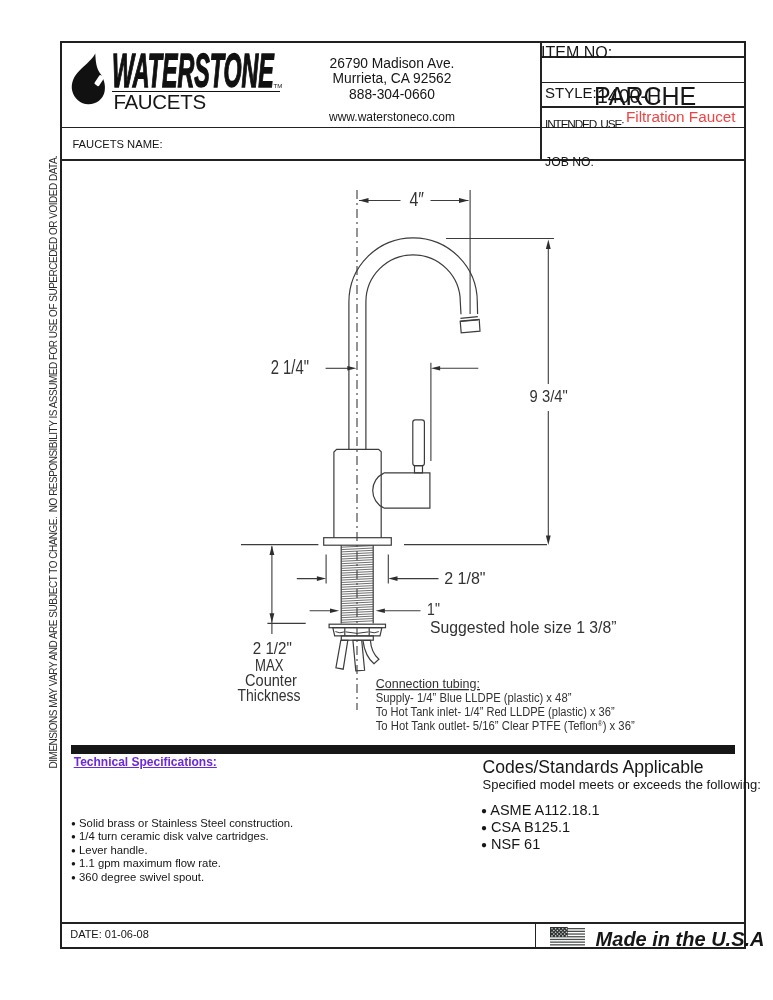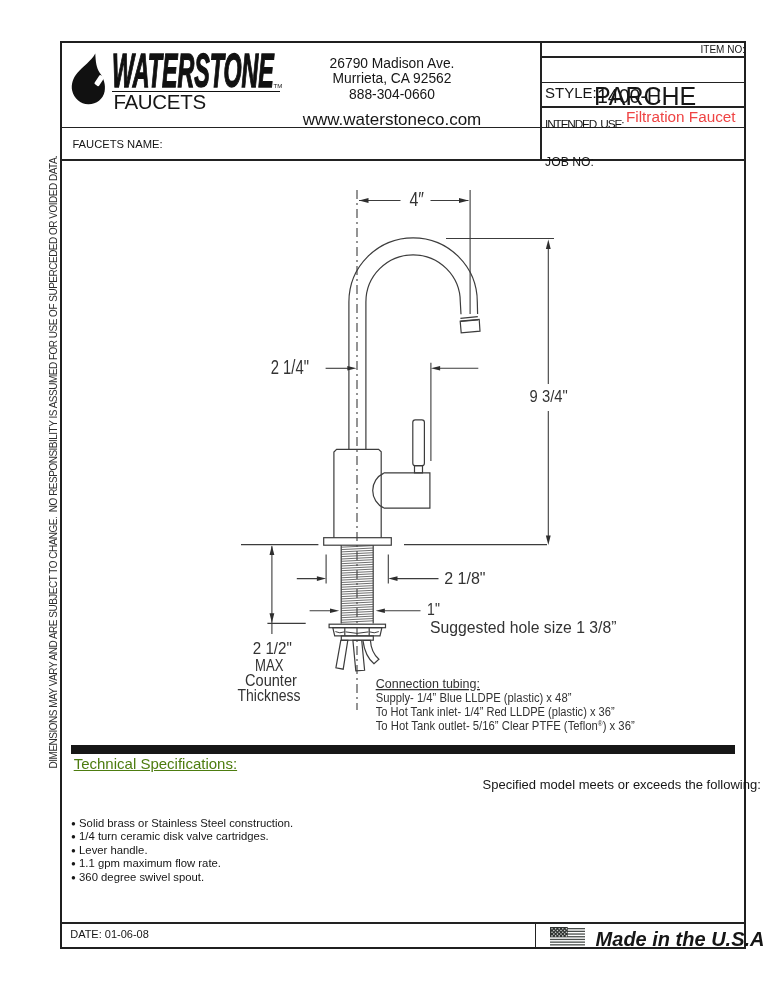--- a/index.html
+++ b/index.html
@@ -35,23 +35,23 @@
 <div class="abs" style="left:111.8px;top:47px;font-weight:bold;font-style:italic;font-size:48px;-webkit-text-stroke:1.4px #111;transform:scaleX(0.484);transform-origin:0 0;color:#111;">WATERSTONE</div>
 
 <div class="abs" style="left:273.5px;top:83px;font-size:6px;color:#111;">TM</div>
 
 <div class="ln" style="left:111.8px;top:90.6px;width:168.2px;height:1.9px;background:#111;"></div>
 
 <div class="abs" style="left:113.4px;top:91.8px;font-size:20.5px;letter-spacing:-0.3px;color:#161616;">FAUCETS</div>
 
 <div class="abs" style="left:292px;top:55.8px;width:200px;text-align:center;font-size:13.8px;line-height:15.5px;color:#161616;">26790 Madison Ave.<br>Murrieta, CA 92562<br>888-304-0660</div>
 
-<div class="abs" style="left:292px;top:110.5px;width:200px;text-align:center;font-size:17px;color:#161616;">www.waterstoneco.com</div>
-
-<div class="abs" style="left:541px;top:44.9px;width:204px;text-align:right;font-size:10px;color:#161616;">ITEM NO:</div>
+<div class="abs" style="left:292px;top:110.5px;width:200px;text-align:center;font-size:12px;color:#161616;">www.waterstoneco.com</div>
+
+<div class="abs" style="left:541px;top:44.9px;width:204px;text-align:left;font-size:16px;color:#161616;">ITEM NO:</div>
 
 <div class="abs" style="left:541px;top:51px;width:176px;text-align:center;font-size:19.5px;color:#161616;margin-top:36px;">1400-H</div>
 
 <div class="abs" style="left:545.1px;top:85.4px;font-size:15px;color:#161616;">STYLE:</div>
 
 <div class="abs" style="left:593.9px;top:84px;font-size:25px;color:#161616;">PARCHE</div>
 
 <div class="abs" style="left:545.1px;top:109.6px;font-size:11.8px;letter-spacing:-1.15px;word-spacing:2px;color:#161616;margin-top:9px;">INTENDED USE:</div>
 
 <div class="abs" style="left:625.9px;top:109.1px;font-size:15.3px;color:#ef4444;">Filtration Faucet</div>
@@ -170,33 +170,39 @@
   <text x="375.7" y="702" font-size="12" textLength="195.7" lengthAdjust="spacingAndGlyphs">Supply- 1/4” Blue LLDPE (plastic) x 48”</text>
 
   <text x="375.7" y="716.3" font-size="12" textLength="238.9" lengthAdjust="spacingAndGlyphs">To Hot Tank inlet- 1/4” Red LLDPE (plastic) x 36”</text>
 
   <text x="375.7" y="729.8" font-size="12" textLength="259" lengthAdjust="spacingAndGlyphs">To Hot Tank outlet- 5/16” Clear PTFE (Teflon<tspan font-size="7" baseline-shift="4">®</tspan>) x 36”</text>
 </g>
 </svg>
 
 <div class="abs" style="left:71px;top:744.7px;width:664px;height:9.6px;background:#171717;"></div>
 
-<div class="abs" style="left:73.7px;top:756.4px;font-size:15px;text-decoration:underline;color:#4d7c0f;">Technical Specifications:</div>
+<div class="abs" style="left:73.7px;top:756.4px;font-size:12px;text-decoration:underline;color:#6d28d9;font-weight:bold;">Technical Specifications:</div>
 
 <div class="abs" style="left:71.1px;top:817px;font-size:11.3px;line-height:12.4px;color:#161616;">
 <span style="font-size:8px;vertical-align:1px;">●</span> Solid brass or Stainless Steel construction.<br>
 <span style="font-size:8px;vertical-align:1px;">●</span> 1/4 turn ceramic disk valve cartridges.<br>
 <span style="font-size:8px;vertical-align:1px;">●</span> Lever handle.<br>
 <span style="font-size:8px;vertical-align:1px;">●</span> 1.1 gpm maximum flow rate.<br>
 <span style="font-size:8px;vertical-align:1px;">●</span> 360 degree swivel spout.
 </div>
 
+<div class="abs" style="left:482.6px;top:758.6px;font-size:17.6px;color:#161616;">Codes/Standards Applicable</div>
 
 <div class="abs" style="left:482.6px;top:777.8px;font-size:13px;color:#161616;">Specified model meets or exceeds the following:</div>
 
+<div class="abs" style="left:481px;top:801.7px;font-size:14.5px;line-height:16.1px;color:#161616;">
+<span style="font-size:10px;vertical-align:1px;">●</span> ASME A112.18.1<br>
+<span style="font-size:10px;vertical-align:1px;">●</span> CSA B125.1<br>
+<span style="font-size:10px;vertical-align:1px;">●</span> NSF 61
+</div>
 
 <div class="ln" style="left:61px;top:922.1px;width:684px;height:1.6px;"></div>
 
 <div class="ln" style="left:534.7px;top:922.1px;width:1.6px;height:26px;"></div>
 
 <div class="abs" style="left:70.2px;top:928.9px;font-size:11px;color:#161616;">DATE: 01-06-08</div>
 
 <svg class="abs" style="left:550px;top:926.7px;" width="35" height="19.2" viewBox="0 0 35 19.2">
   <rect x="0" y="0" width="35" height="19.2" fill="#fff"></rect>
   <g fill="#4a4f4c">

